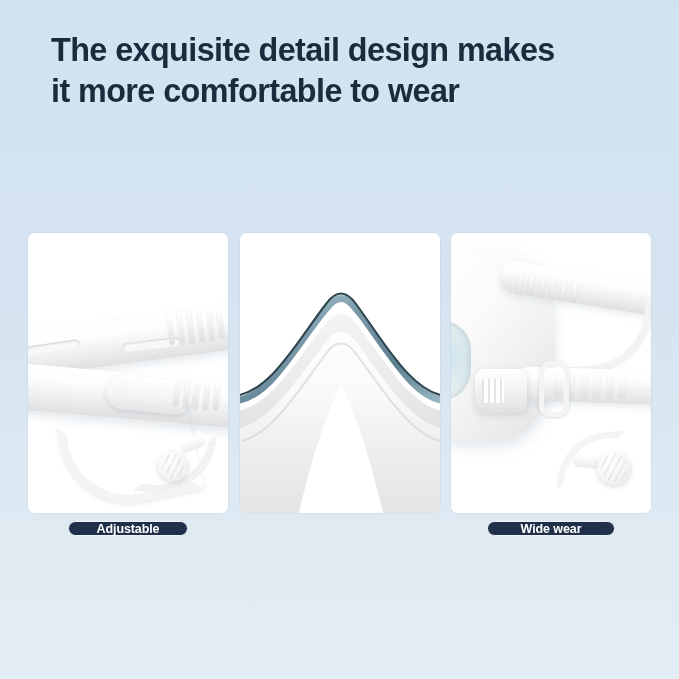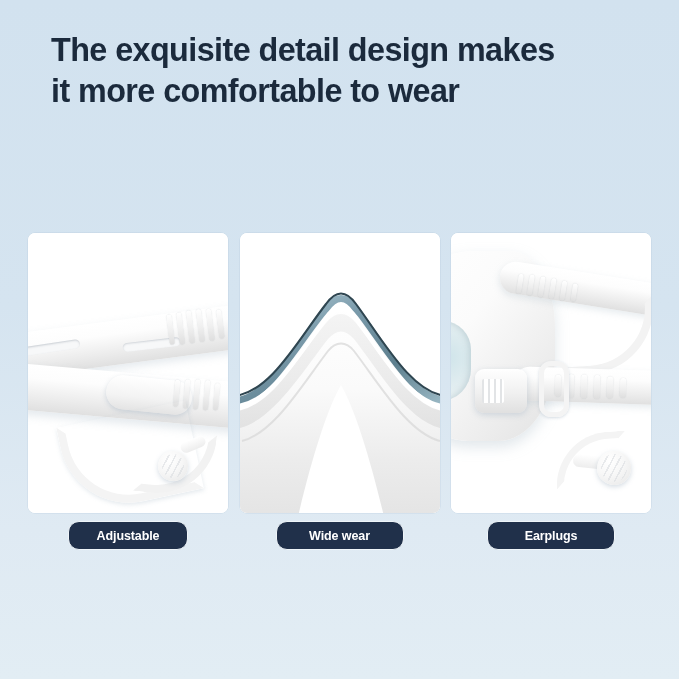--- a/index.html
+++ b/index.html
@@ -257,21 +257,21 @@
     height: 22px;
     display: flex;
     justify-content: space-between;
   }
   .label-slot {
     width: 200px;
     display: flex;
     justify-content: center;
   }
   .pill {
-    height: 29px;
+    height: 15px;
     min-width: 120px;
     padding: 0 22px;
     border-radius: 11px;
     background: #20304a;
     border: 1.5px solid #eef4f8;
     color: #ffffff;
     font-family: "Liberation Sans", sans-serif;
     font-weight: bold;
     font-size: 12.5px;
     letter-spacing: -0.1px;
@@ -422,18 +422,15 @@
 
   </div>
 
   <div class="labels">
     <div class="label-slot">
       <div class="pill">Adjustable</div>
     </div>
     <div class="label-slot">
       <div class="pill wide">Wide wear</div>
     </div>
-    <div class="label-slot">
-      <div class="pill wide">Earplugs</div>
-    </div>
   </div>
 
 </div>
 
 </body></html>

